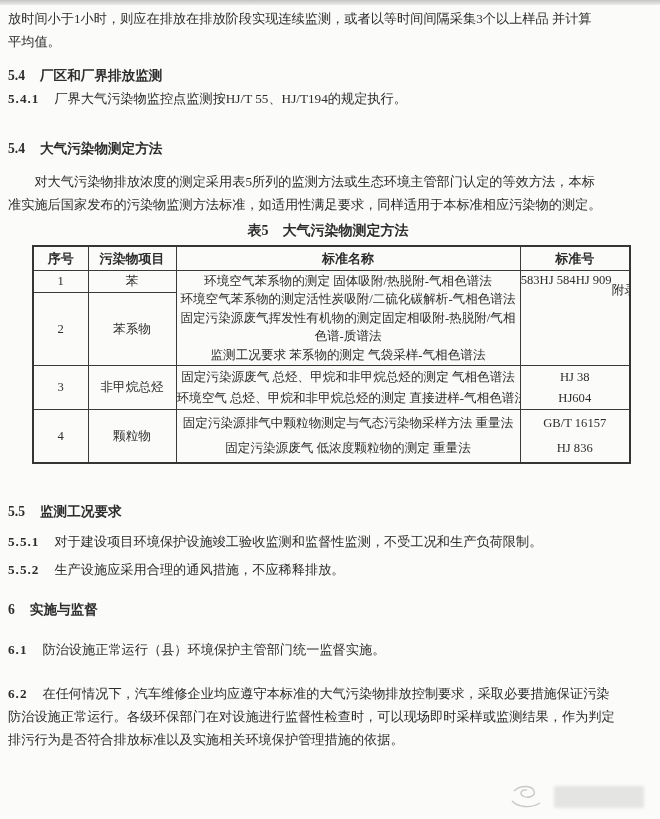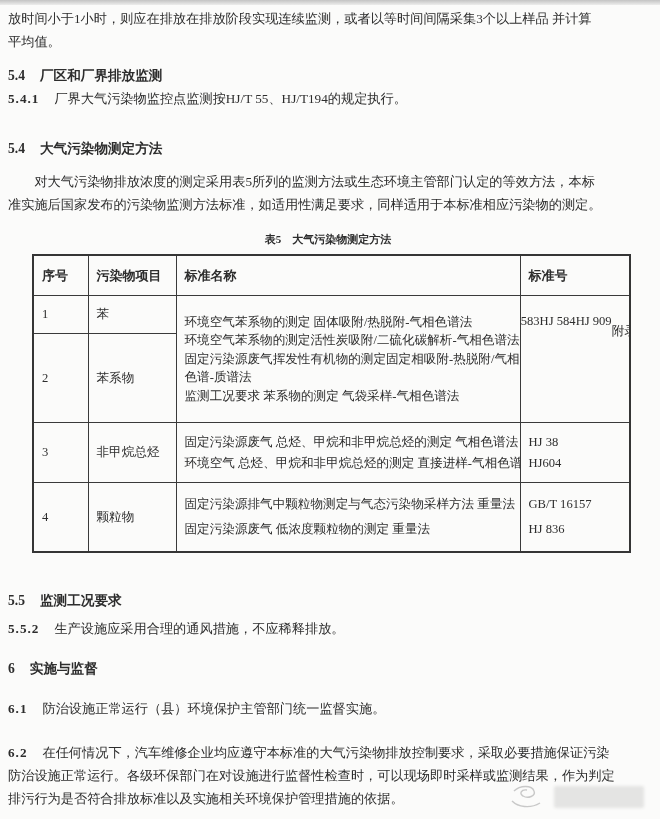--- a/index.html
+++ b/index.html
@@ -30,38 +30,38 @@
   }
   .heading .line{font-weight:bold;font-size:13.6px;}
   .hnum,.cnum{margin-right:15px;}
   .cnum{font-weight:bold;letter-spacing:1px;}
   .para{margin:0;}
   .mt-h54a{margin-top:11px;}
   .mt-c541{margin-top:0px;}
   .mt-h54b{margin-top:27px;}
   .mt-intro{margin-top:10px;}
   .caption{
-    margin-top:12px;
+    margin-top:3px;
     text-align:center;
     font-weight:bold;
-    font-size:11px;
+    font-size:14px;
     line-height:23px;
   }
   table.t5{
     border-collapse:collapse;
     table-layout:fixed;
     width:597px;
     margin:3px 0 0 24px;
     border:2px solid #353535;
   }
   .t5 th,.t5 td{
     border:1px solid #3a3a3a;
-    text-align:left;
+    text-align:center;
     vertical-align:middle;
-    padding:8px;
+    padding:0;
     font-size:12.6px;
     overflow:hidden;
   }
   .t5 th{font-weight:bold;font-size:13px;height:23px;}
   .r1 td{height:21px;}
   .r2 td{height:72px;}
   .r3 td{height:43px;}
   .r4 td{height:52px;}
   .nm{line-height:18.5px;white-space:pre;}
   .nm21{line-height:21px;white-space:pre;}
@@ -185,20 +185,23 @@
           <div class="nm25">HJ 836</div>
         </td>
       </tr>
     </tbody>
   </table>
 
   <div class="heading mt-h55">
     <span class="line"><span class="hnum">5.5</span><span>监测工况要求</span></span>
   </div>
 
+  <div class="para mt-c551">
+    <span class="line"><span class="cnum">5.5.1</span><span>对于建设项目环境保护设施竣工验收监测和监督性监测，不受工况和生产负荷限制。</span></span>
+  </div>
 
   <div class="para mt-c552">
     <span class="line"><span class="cnum">5.5.2</span><span>生产设施应采用合理的通风措施，不应稀释排放。</span></span>
   </div>
 
   <div class="heading mt-h6">
     <span class="line"><span class="hnum">6</span><span>实施与监督</span></span>
   </div>
 
   <div class="para mt-c61">

